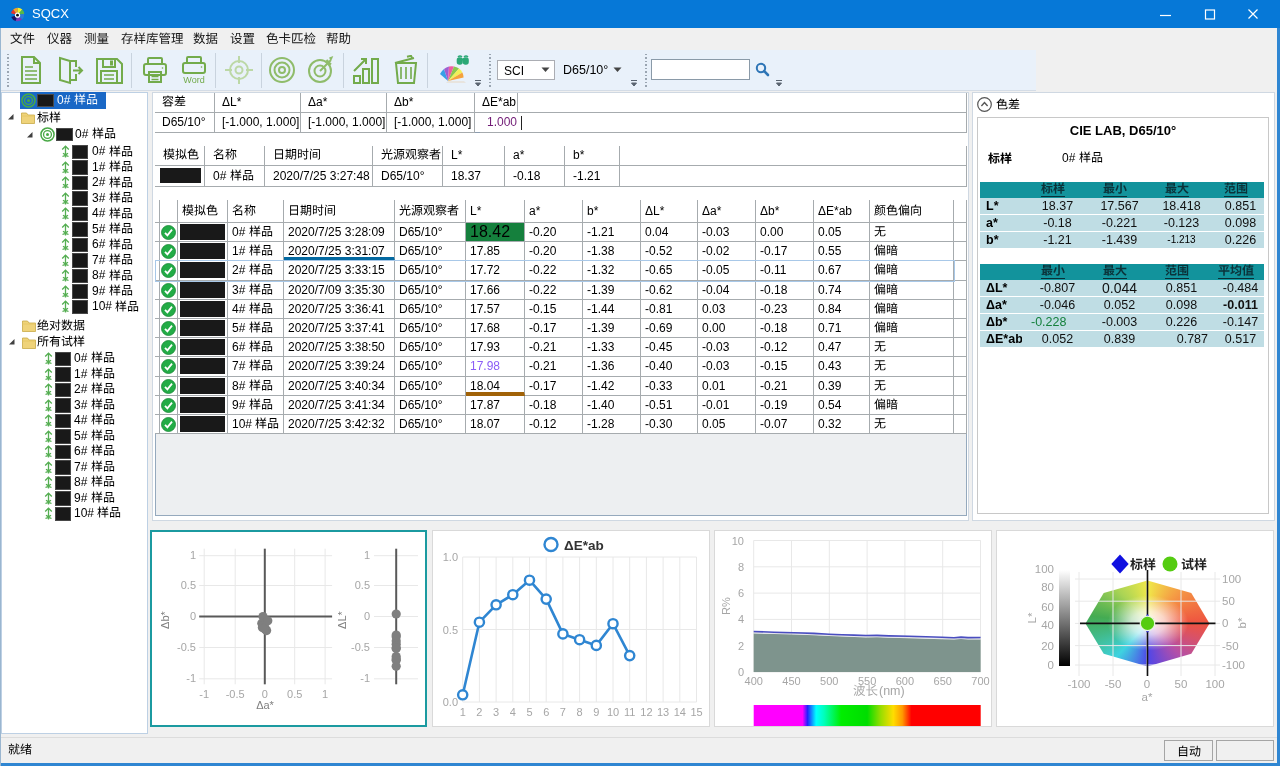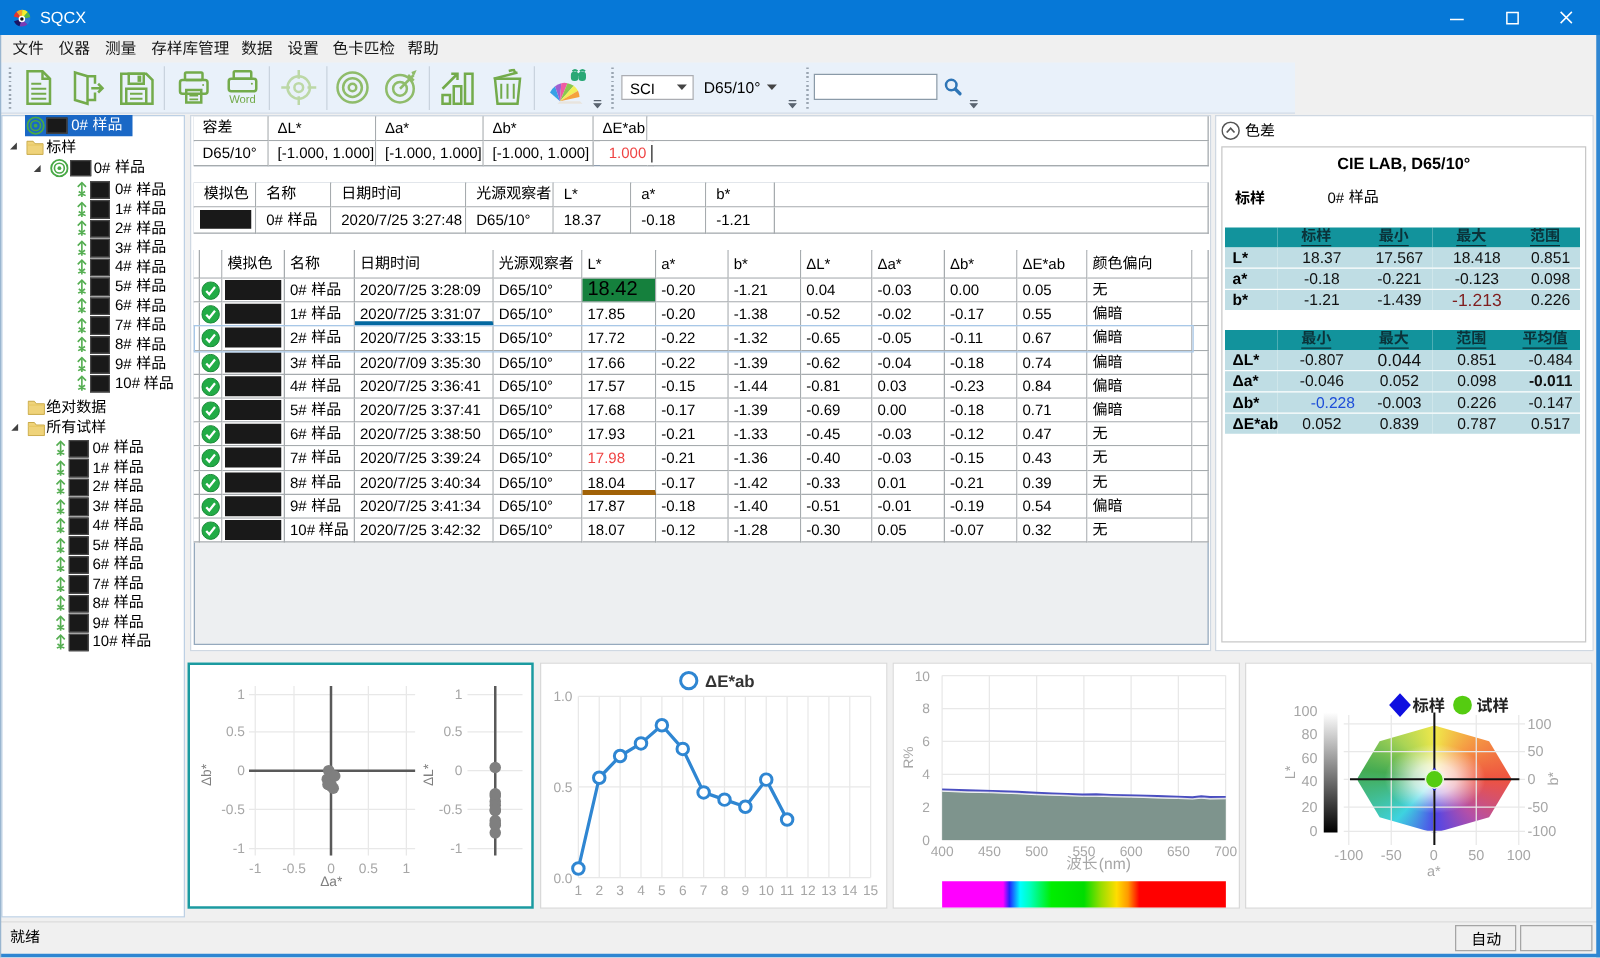--- a/index.html
+++ b/index.html
@@ -593,21 +593,21 @@
       <use href="#r5dee" transform="translate(12.0,10.6) scale(0.01200,-0.01200)"></use>
     </svg></div>
 <div style="position:absolute;left:155px;top:113px;width:60px;height:20px;font-size:12px;color:#000;line-height:19px;white-space:nowrap;overflow:hidden;border-right:1px solid #a6abae;border-bottom:1px solid #a6abae;background:#fff;padding-left:7px;">D65/10°</div>
 <div style="position:absolute;left:215px;top:93px;width:86px;height:20px;font-size:12px;color:#000;line-height:19px;white-space:nowrap;overflow:hidden;border-right:1px solid #a6abae;border-bottom:1px solid #a6abae;background:#fff;padding-left:7px;">ΔL*</div>
 <div style="position:absolute;left:215px;top:113px;width:86px;height:20px;font-size:12px;color:#000;line-height:19px;white-space:nowrap;overflow:hidden;border-right:1px solid #a6abae;border-bottom:1px solid #a6abae;background:#fff;padding-left:7px;">[-1.000, 1.000]</div>
 <div style="position:absolute;left:301px;top:93px;width:86px;height:20px;font-size:12px;color:#000;line-height:19px;white-space:nowrap;overflow:hidden;border-right:1px solid #a6abae;border-bottom:1px solid #a6abae;background:#fff;padding-left:7px;">Δa*</div>
 <div style="position:absolute;left:301px;top:113px;width:86px;height:20px;font-size:12px;color:#000;line-height:19px;white-space:nowrap;overflow:hidden;border-right:1px solid #a6abae;border-bottom:1px solid #a6abae;background:#fff;padding-left:7px;">[-1.000, 1.000]</div>
 <div style="position:absolute;left:387px;top:93px;width:88px;height:20px;font-size:12px;color:#000;line-height:19px;white-space:nowrap;overflow:hidden;border-right:1px solid #a6abae;border-bottom:1px solid #a6abae;background:#fff;padding-left:7px;">Δb*</div>
 <div style="position:absolute;left:387px;top:113px;width:88px;height:20px;font-size:12px;color:#000;line-height:19px;white-space:nowrap;overflow:hidden;border-right:1px solid #a6abae;border-bottom:1px solid #a6abae;background:#fff;padding-left:7px;">[-1.000, 1.000]</div>
 <div style="position:absolute;left:475px;top:93px;width:43px;height:20px;font-size:12px;color:#000;line-height:19px;white-space:nowrap;overflow:hidden;border-right:1px solid #a6abae;border-bottom:1px solid #a6abae;background:#fff;padding-left:7px;">ΔE*ab</div>
-<div style="position:absolute;left:480px;top:113px;width:43px;height:20px;font-size:12px;color:#ef4444;line-height:19px;white-space:nowrap;overflow:hidden;border-right:2px solid #7f1d1d;border-bottom:1px solid #a6abae;background:#fff;padding-left:7px;">1.000</div>
+<div style="position:absolute;left:480px;top:113px;width:43px;height:20px;font-size:12px;color:#701a75;line-height:19px;white-space:nowrap;overflow:hidden;border-right:2px solid #7f1d1d;border-bottom:1px solid #a6abae;background:#fff;padding-left:7px;">1.000</div>
 <div style="position:absolute;left:518px;top:93px;width:449px;height:20px;font-size:12px;color:#000;line-height:19px;white-space:nowrap;overflow:hidden;border-right:1px solid #a6abae;border-bottom:1px solid #a6abae;background:#fff;padding-left:7px;"></div>
 <div style="position:absolute;left:518px;top:113px;width:449px;height:20px;font-size:12px;color:#000;line-height:19px;white-space:nowrap;overflow:hidden;border-right:1px solid #a6abae;border-bottom:1px solid #a6abae;background:#fff;padding-left:7px;"></div>
 <div class="abs" style="left:521px;top:116px;width:1px;height:14px;background:#222"></div>
 <div class="abs" style="left:155px;top:146px;width:812px;height:41px;background:#fff;border:1px solid #8c9cae"></div>
 <div style="position:absolute;left:155px;top:146px;width:50px;height:20px;font-size:12px;color:#000;line-height:19px;white-space:nowrap;overflow:hidden;border-right:1px solid #a6abae;border-bottom:1px solid #a6abae;background:#fff;padding-left:8px;"><svg width="36" height="13" style="fill:#000;vertical-align:-2.2px;" xmlns="http://www.w3.org/2000/svg">
       <use href="#r6a21" transform="translate(0.0,10.6) scale(0.01200,-0.01200)"></use>
       <use href="#r62df" transform="translate(12.0,10.6) scale(0.01200,-0.01200)"></use>
       <use href="#r8272" transform="translate(24.0,10.6) scale(0.01200,-0.01200)"></use>
     </svg></div>
 <div style="position:absolute;left:155px;top:166px;width:50px;height:21px;font-size:12px;color:#000;line-height:20px;white-space:nowrap;overflow:hidden;border-right:1px solid #a6abae;border-bottom:1px solid #a6abae;background:#fff;padding-left:8px;">
@@ -894,21 +894,21 @@
   </div>
 <div style="position:absolute;left:178px;top:357px;width:50px;height:20px;font-size:12px;color:#000;line-height:19px;white-space:nowrap;overflow:hidden;border-right:1px solid #a6abae;border-bottom:1px solid #a6abae;background:#fff;padding-left:4px;">
     <div style="position:absolute;left:2px;top:1px;width:45px;height:16px;background:#191919"></div>
   </div>
 <div style="position:absolute;left:228px;top:357px;width:56px;height:20px;font-size:12px;color:#000;line-height:19px;white-space:nowrap;overflow:hidden;border-right:1px solid #a6abae;border-bottom:1px solid #a6abae;background:#fff;padding-left:4px;">7# <svg width="24" height="13" style="fill:#000;vertical-align:-2.2px;" xmlns="http://www.w3.org/2000/svg">
       <use href="#r6837" transform="translate(0.0,10.6) scale(0.01200,-0.01200)"></use>
       <use href="#r54c1" transform="translate(12.0,10.6) scale(0.01200,-0.01200)"></use>
     </svg></div>
 <div style="position:absolute;left:284px;top:357px;width:111px;height:20px;font-size:12px;color:#000;line-height:19px;white-space:nowrap;overflow:hidden;border-right:1px solid #a6abae;border-bottom:1px solid #a6abae;background:#fff;padding-left:4px;">2020/7/25 3:39:24</div>
 <div style="position:absolute;left:395px;top:357px;width:71px;height:20px;font-size:12px;color:#000;line-height:19px;white-space:nowrap;overflow:hidden;border-right:1px solid #a6abae;border-bottom:1px solid #a6abae;background:#fff;padding-left:4px;">D65/10°</div>
-<div style="position:absolute;left:466px;top:357px;width:59px;height:20px;font-size:12px;color:#ef4444;line-height:19px;white-space:nowrap;overflow:hidden;border-right:1px solid #a6abae;border-bottom:1px solid #a6abae;background:#fff;padding-left:4px;">17.98</div>
+<div style="position:absolute;left:466px;top:357px;width:59px;height:20px;font-size:12px;color:#8b5cf6;line-height:19px;white-space:nowrap;overflow:hidden;border-right:1px solid #a6abae;border-bottom:1px solid #a6abae;background:#fff;padding-left:4px;">17.98</div>
 <div style="position:absolute;left:525px;top:357px;width:58px;height:20px;font-size:12px;color:#000;line-height:19px;white-space:nowrap;overflow:hidden;border-right:1px solid #a6abae;border-bottom:1px solid #a6abae;background:#fff;padding-left:4px;">-0.21</div>
 <div style="position:absolute;left:583px;top:357px;width:58px;height:20px;font-size:12px;color:#000;line-height:19px;white-space:nowrap;overflow:hidden;border-right:1px solid #a6abae;border-bottom:1px solid #a6abae;background:#fff;padding-left:4px;">-1.36</div>
 <div style="position:absolute;left:641px;top:357px;width:57px;height:20px;font-size:12px;color:#000;line-height:19px;white-space:nowrap;overflow:hidden;border-right:1px solid #a6abae;border-bottom:1px solid #a6abae;background:#fff;padding-left:4px;">-0.40</div>
 <div style="position:absolute;left:698px;top:357px;width:58px;height:20px;font-size:12px;color:#000;line-height:19px;white-space:nowrap;overflow:hidden;border-right:1px solid #a6abae;border-bottom:1px solid #a6abae;background:#fff;padding-left:4px;">-0.03</div>
 <div style="position:absolute;left:756px;top:357px;width:58px;height:20px;font-size:12px;color:#000;line-height:19px;white-space:nowrap;overflow:hidden;border-right:1px solid #a6abae;border-bottom:1px solid #a6abae;background:#fff;padding-left:4px;">-0.15</div>
 <div style="position:absolute;left:814px;top:357px;width:56px;height:20px;font-size:12px;color:#000;line-height:19px;white-space:nowrap;overflow:hidden;border-right:1px solid #a6abae;border-bottom:1px solid #a6abae;background:#fff;padding-left:4px;">0.43</div>
 <div style="position:absolute;left:870px;top:357px;width:84px;height:20px;font-size:12px;color:#000;line-height:19px;white-space:nowrap;overflow:hidden;border-right:1px solid #a6abae;border-bottom:1px solid #a6abae;background:#fff;padding-left:4px;"><svg width="12" height="13" style="fill:#000;vertical-align:-2.2px;" xmlns="http://www.w3.org/2000/svg">
       <use href="#r65e0" transform="translate(0.0,10.6) scale(0.01200,-0.01200)"></use>
     </svg></div>
 <div style="position:absolute;left:954px;top:357px;width:13px;height:20px;font-size:12px;color:#000;line-height:19px;white-space:nowrap;overflow:hidden;border-right:1px solid #a6abae;border-bottom:1px solid #a6abae;background:#fff;padding-left:4px;"></div>
@@ -1040,21 +1040,21 @@
 <div style="position:absolute;left:1146px;top:198px;width:62px;height:16px;line-height:16px;background:#bfdde4;text-align:center;text-indent:9px;font-size:12.5px;color:#111;">18.418</div>
 <div style="position:absolute;left:1208px;top:198px;width:56px;height:16px;line-height:16px;background:#bfdde4;text-align:center;text-indent:9px;font-size:12.5px;color:#111;">0.851</div>
 <div style="position:absolute;left:980px;top:215px;width:42px;height:16px;line-height:16px;background:#bfdde4;font-weight:bold;padding-left:6px;font-size:12.5px;color:#000;">a*</div>
 <div style="position:absolute;left:1022px;top:215px;width:62px;height:16px;line-height:16px;background:#bfdde4;text-align:center;text-indent:9px;font-size:12.5px;color:#111;">-0.18</div>
 <div style="position:absolute;left:1084px;top:215px;width:62px;height:16px;line-height:16px;background:#bfdde4;text-align:center;text-indent:9px;font-size:12.5px;color:#111;">-0.221</div>
 <div style="position:absolute;left:1146px;top:215px;width:62px;height:16px;line-height:16px;background:#bfdde4;text-align:center;text-indent:9px;font-size:12.5px;color:#111;">-0.123</div>
 <div style="position:absolute;left:1208px;top:215px;width:56px;height:16px;line-height:16px;background:#bfdde4;text-align:center;text-indent:9px;font-size:12.5px;color:#111;">0.098</div>
 <div style="position:absolute;left:980px;top:232px;width:42px;height:16px;line-height:16px;background:#bfdde4;font-weight:bold;padding-left:6px;font-size:12.5px;color:#000;">b*</div>
 <div style="position:absolute;left:1022px;top:232px;width:62px;height:16px;line-height:16px;background:#bfdde4;text-align:center;text-indent:9px;font-size:12.5px;color:#111;">-1.21</div>
 <div style="position:absolute;left:1084px;top:232px;width:62px;height:16px;line-height:16px;background:#bfdde4;text-align:center;text-indent:9px;font-size:12.5px;color:#111;">-1.439</div>
-<div style="position:absolute;left:1146px;top:232px;width:62px;height:16px;line-height:16px;background:#bfdde4;text-align:center;text-indent:9px;font-size:14px;color:#7f1d1d;">-1.213</div>
+<div style="position:absolute;left:1146px;top:232px;width:62px;height:16px;line-height:16px;background:#bfdde4;text-align:center;text-indent:9px;font-size:10px;color:#000000;">-1.213</div>
 <div style="position:absolute;left:1208px;top:232px;width:56px;height:16px;line-height:16px;background:#bfdde4;text-align:center;text-indent:9px;font-size:12.5px;color:#111;">0.226</div>
 <div style="position:absolute;left:980px;top:264px;width:42px;height:16px;line-height:16px;background:#12939c;text-align:center;"></div>
 <div style="position:absolute;left:1022px;top:264px;width:62px;height:16px;line-height:16px;background:#12939c;text-align:center;"><span style="display:inline-block;border-bottom:1.5px solid #0a2f36;padding-bottom:1px"><svg width="24" height="13" style="fill:#0b333a;vertical-align:-2.2px;display:block" xmlns="http://www.w3.org/2000/svg">
         <use href="#b6700" transform="translate(0.0,10.6) scale(0.01200,-0.01200)"></use>
         <use href="#b5c0f" transform="translate(12.0,10.6) scale(0.01200,-0.01200)"></use>
       </svg></span></div>
 <div style="position:absolute;left:1084px;top:264px;width:62px;height:16px;line-height:16px;background:#12939c;text-align:center;"><span style="display:inline-block;border-bottom:1.5px solid #0a2f36;padding-bottom:1px"><svg width="24" height="13" style="fill:#0b333a;vertical-align:-2.2px;display:block" xmlns="http://www.w3.org/2000/svg">
         <use href="#b6700" transform="translate(0.0,10.6) scale(0.01200,-0.01200)"></use>
         <use href="#b5927" transform="translate(12.0,10.6) scale(0.01200,-0.01200)"></use>
       </svg></span></div>
@@ -1071,28 +1071,28 @@
 <div style="position:absolute;left:1022px;top:280px;width:62px;height:16px;line-height:16px;background:#bfdde4;text-align:center;text-indent:9px;font-size:12.5px;color:#111;">-0.807</div>
 <div style="position:absolute;left:1084px;top:280px;width:62px;height:16px;line-height:16px;background:#bfdde4;text-align:center;text-indent:9px;font-size:14px;color:#111;">0.044</div>
 <div style="position:absolute;left:1146px;top:280px;width:62px;height:16px;line-height:16px;background:#bfdde4;text-align:center;text-indent:9px;font-size:12.5px;color:#111;">0.851</div>
 <div style="position:absolute;left:1208px;top:280px;width:56px;height:16px;line-height:16px;background:#bfdde4;text-align:center;text-indent:9px;font-size:12.5px;color:#111;">-0.484</div>
 <div style="position:absolute;left:980px;top:297px;width:42px;height:16px;line-height:16px;background:#bfdde4;font-weight:bold;padding-left:6px;font-size:12.5px;color:#000;">Δa*</div>
 <div style="position:absolute;left:1022px;top:297px;width:62px;height:16px;line-height:16px;background:#bfdde4;text-align:center;text-indent:9px;font-size:12.5px;color:#111;">-0.046</div>
 <div style="position:absolute;left:1084px;top:297px;width:62px;height:16px;line-height:16px;background:#bfdde4;text-align:center;text-indent:9px;font-size:12.5px;color:#111;">0.052</div>
 <div style="position:absolute;left:1146px;top:297px;width:62px;height:16px;line-height:16px;background:#bfdde4;text-align:center;text-indent:9px;font-size:12.5px;color:#111;">0.098</div>
 <div style="position:absolute;left:1208px;top:297px;width:56px;height:16px;line-height:16px;background:#bfdde4;text-align:center;text-indent:9px;font-size:12.5px;color:#111;font-weight:bold;">-0.011</div>
 <div style="position:absolute;left:980px;top:314px;width:42px;height:16px;line-height:16px;background:#bfdde4;font-weight:bold;padding-left:6px;font-size:12.5px;color:#000;">Δb*</div>
-<div style="position:absolute;left:1022px;top:314px;width:62px;height:16px;line-height:16px;background:#bfdde4;text-align:right;text-indent:9px;font-size:12.5px;color:#1d4ed8;">-0.228</div>
+<div style="position:absolute;left:1022px;top:314px;width:62px;height:16px;line-height:16px;background:#bfdde4;text-align:left;text-indent:9px;font-size:12.5px;color:#15803d;">-0.228</div>
 <div style="position:absolute;left:1084px;top:314px;width:62px;height:16px;line-height:16px;background:#bfdde4;text-align:center;text-indent:9px;font-size:12.5px;color:#111;">-0.003</div>
 <div style="position:absolute;left:1146px;top:314px;width:62px;height:16px;line-height:16px;background:#bfdde4;text-align:center;text-indent:9px;font-size:12.5px;color:#111;">0.226</div>
 <div style="position:absolute;left:1208px;top:314px;width:56px;height:16px;line-height:16px;background:#bfdde4;text-align:center;text-indent:9px;font-size:12.5px;color:#111;">-0.147</div>
 <div style="position:absolute;left:980px;top:331px;width:42px;height:16px;line-height:16px;background:#bfdde4;font-weight:bold;padding-left:6px;font-size:12.5px;color:#000;">ΔE*ab</div>
 <div style="position:absolute;left:1022px;top:331px;width:62px;height:16px;line-height:16px;background:#bfdde4;text-align:center;text-indent:9px;font-size:12.5px;color:#111;">0.052</div>
 <div style="position:absolute;left:1084px;top:331px;width:62px;height:16px;line-height:16px;background:#bfdde4;text-align:center;text-indent:9px;font-size:12.5px;color:#111;">0.839</div>
-<div style="position:absolute;left:1146px;top:331px;width:62px;height:16px;line-height:16px;background:#bfdde4;text-align:center;text-indent:9px;font-size:12.5px;color:#111;">0.787</div>
+<div style="position:absolute;left:1146px;top:331px;width:62px;height:16px;line-height:16px;background:#bfdde4;text-align:right;text-indent:9px;font-size:12.5px;color:#111;">0.787</div>
 <div style="position:absolute;left:1208px;top:331px;width:56px;height:16px;line-height:16px;background:#bfdde4;text-align:center;text-indent:9px;font-size:12.5px;color:#111;">0.517</div>
 <div class="abs" style="left:0;top:737px;width:1280px;height:26px;background:#f0f0f0;border-top:1px solid #dcdcdc"></div>
 <div style="position:absolute;left:8px;top:743px;line-height:0;"><svg width="24" height="13" style="fill:#000;vertical-align:-2.2px;" xmlns="http://www.w3.org/2000/svg">
       <use href="#r5c31" transform="translate(0.0,10.6) scale(0.01200,-0.01200)"></use>
       <use href="#r7eea" transform="translate(12.0,10.6) scale(0.01200,-0.01200)"></use>
     </svg></div>
 <div class="abs" style="left:1164px;top:740px;width:49px;height:21px;border:1px solid #a5a5a5;text-align:center;line-height:0;padding-top:4px"><svg width="24" height="13" style="fill:#000;vertical-align:-2.2px;" xmlns="http://www.w3.org/2000/svg">
       <use href="#r81ea" transform="translate(0.0,10.6) scale(0.01200,-0.01200)"></use>
       <use href="#r52a8" transform="translate(12.0,10.6) scale(0.01200,-0.01200)"></use>
     </svg></div>

